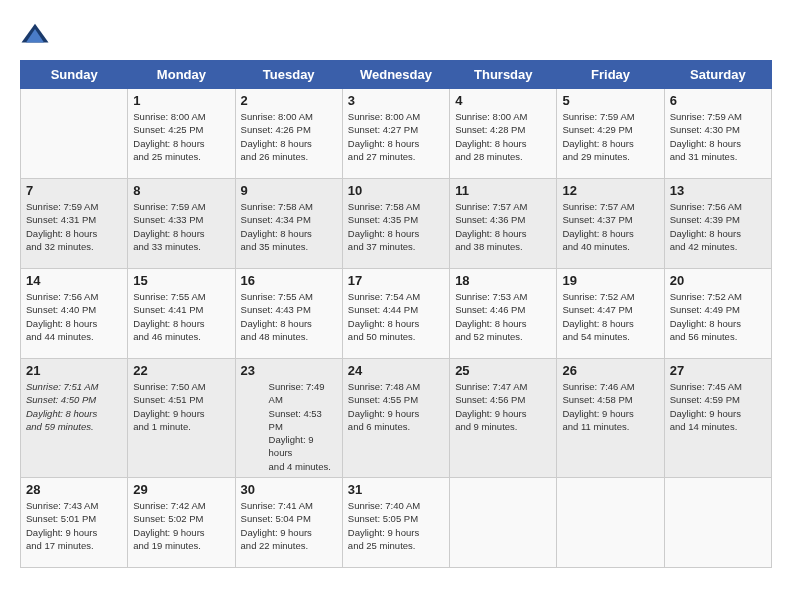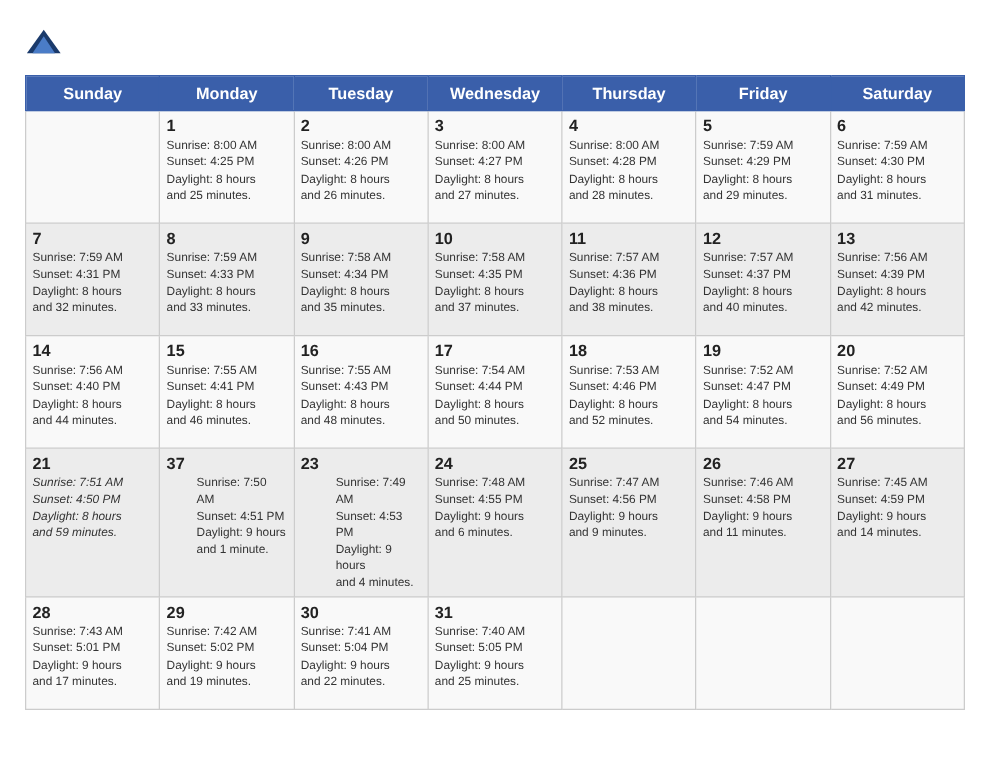--- a/index.html
+++ b/index.html
@@ -268,22 +268,22 @@
       </tr>
       <tr>
         <td>
           <span class="day-number">21</span>
           <div class="cell-content" style="white-space: pre-line; font-style: italic;">Sunrise: 7:51 AM
 Sunset: 4:50 PM
 Daylight: 8 hours
 and 59 minutes.</div>
         </td>
         <td>
-          <span class="day-number">37</span>
-          <div class="cell-content" style="white-space: pre-line; margin-left: 24px;">Sunrise: 7:50 AM
+          <span class="day-number">22</span>
+          <div class="cell-content" style="white-space: pre-line;">Sunrise: 7:50 AM
 Sunset: 4:51 PM
 Daylight: 9 hours
 and 1 minute.</div>
         </td>
         <td>
           <span class="day-number">23</span>
           <div class="cell-content" style="white-space: pre-line; margin-left: 28px;">Sunrise: 7:49 AM
 Sunset: 4:53 PM
 Daylight: 9 hours
 and 4 minutes.</div>

